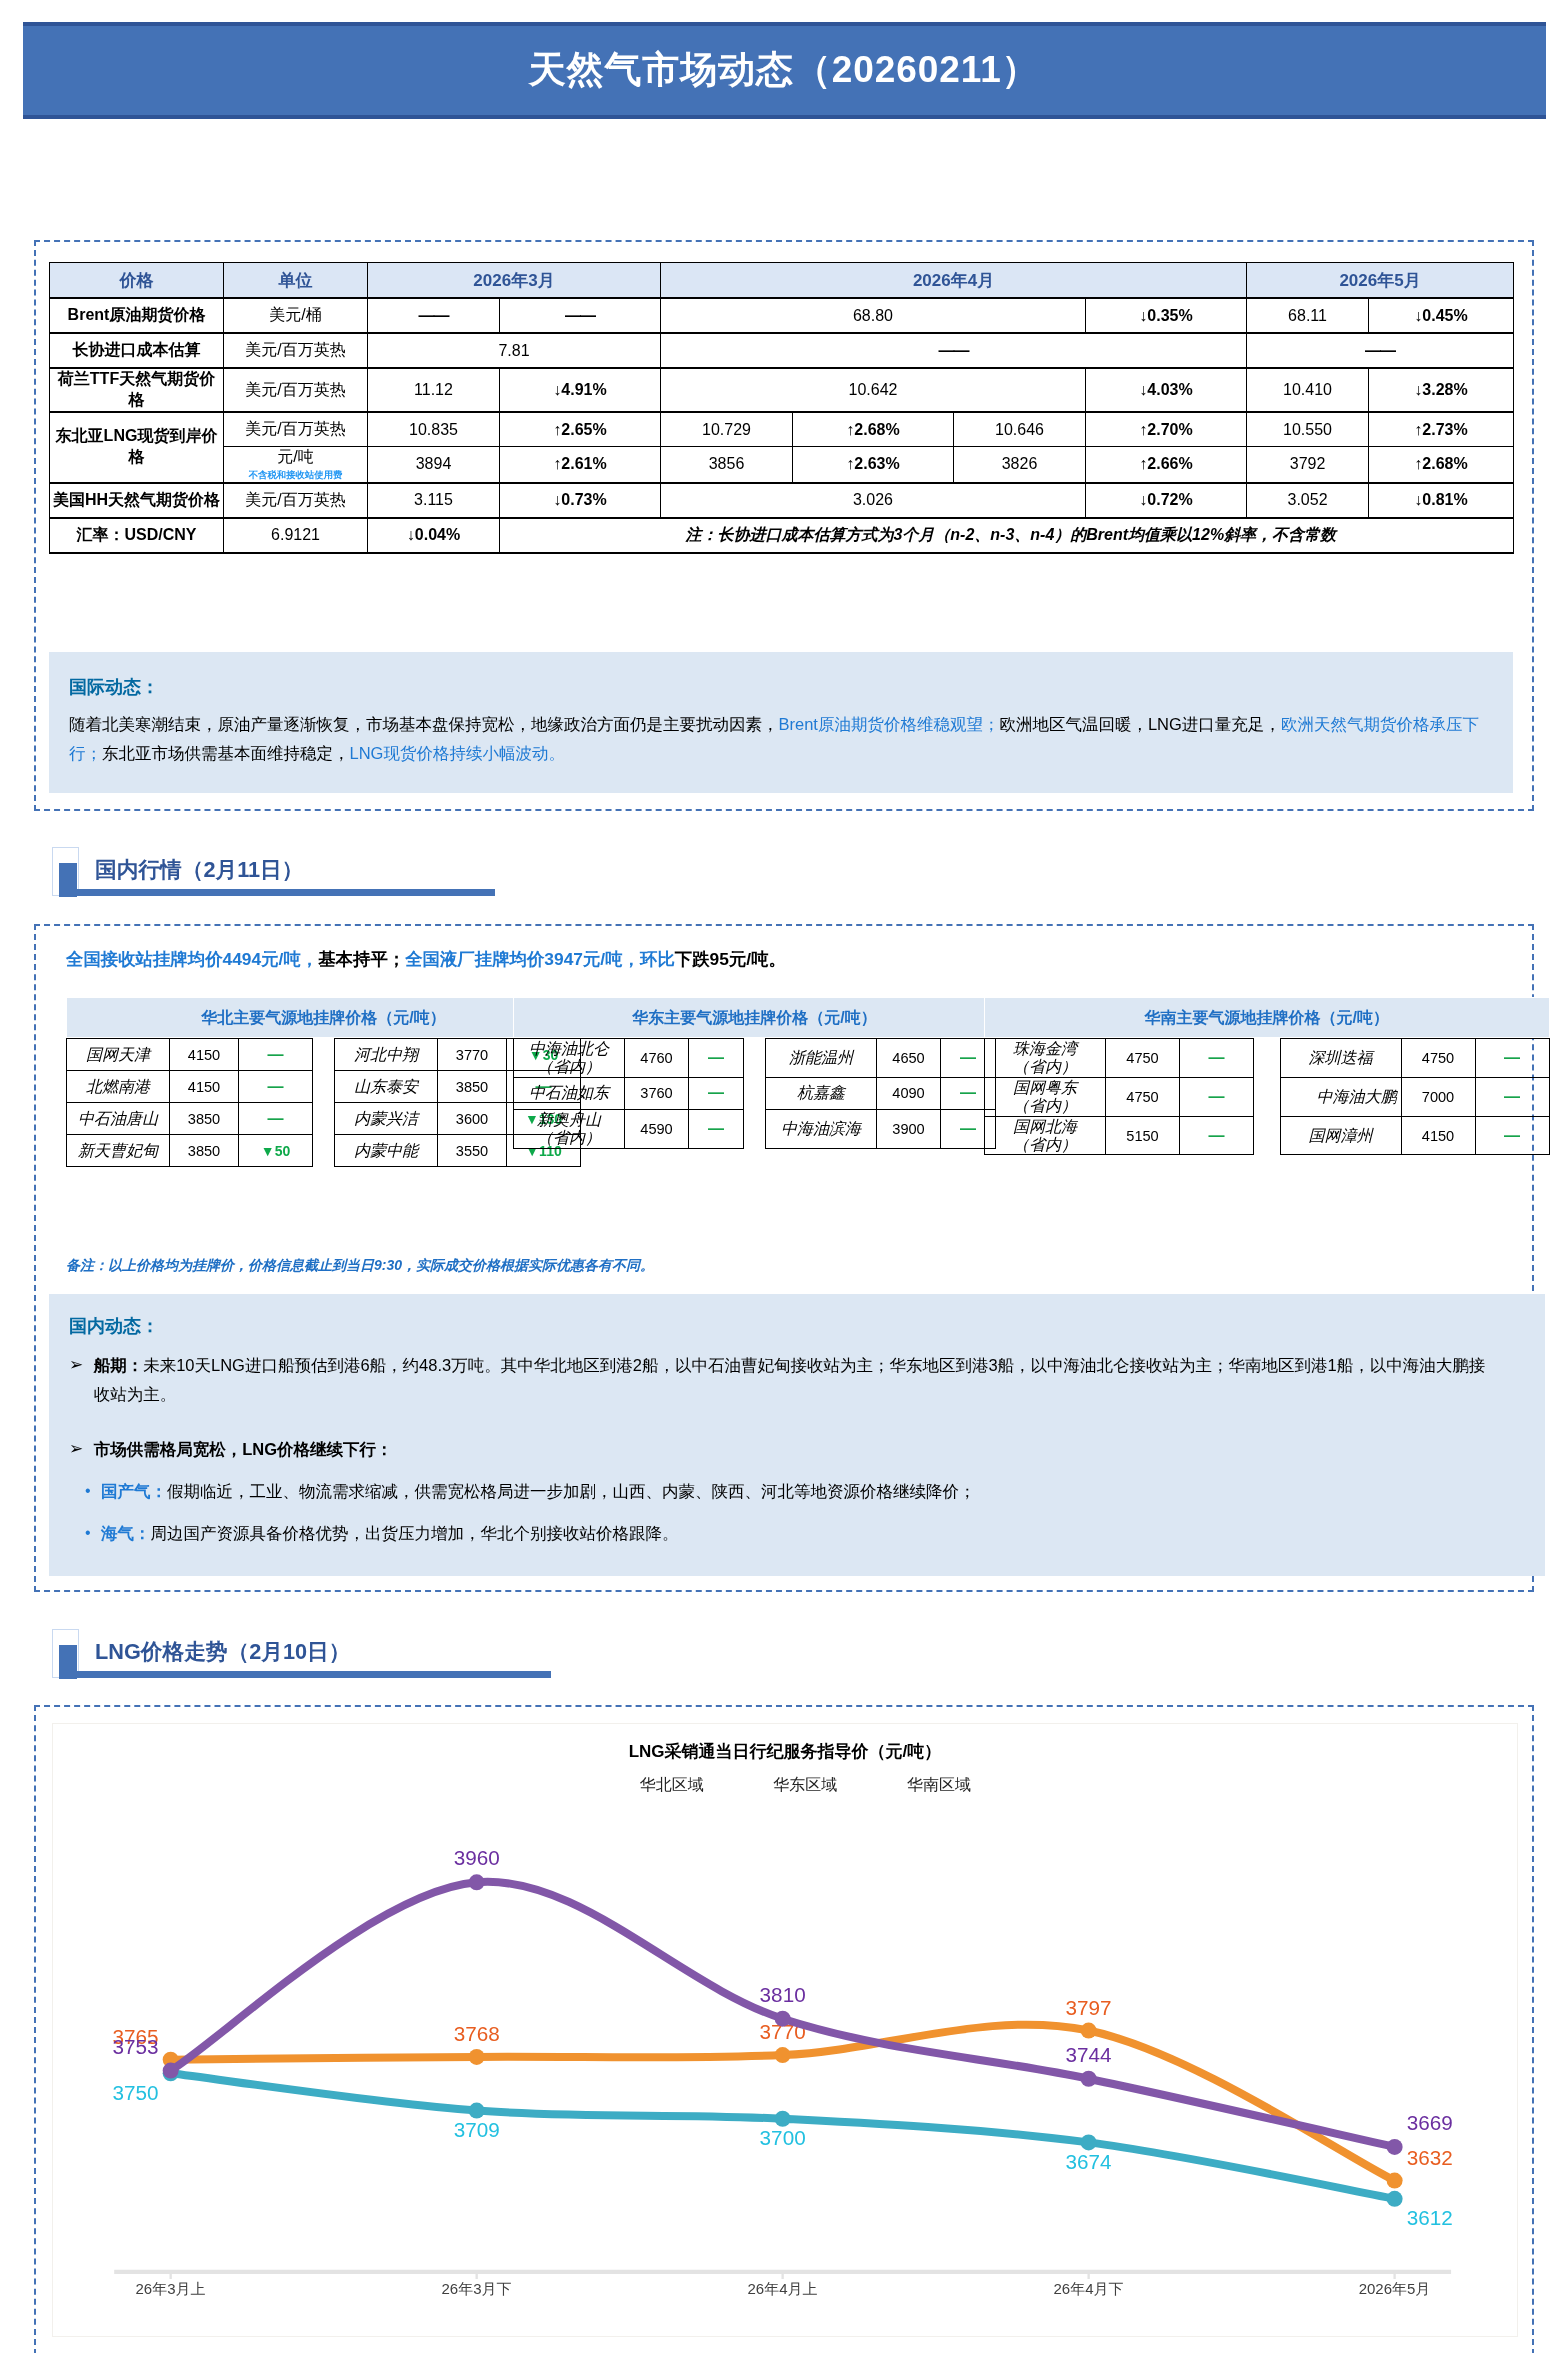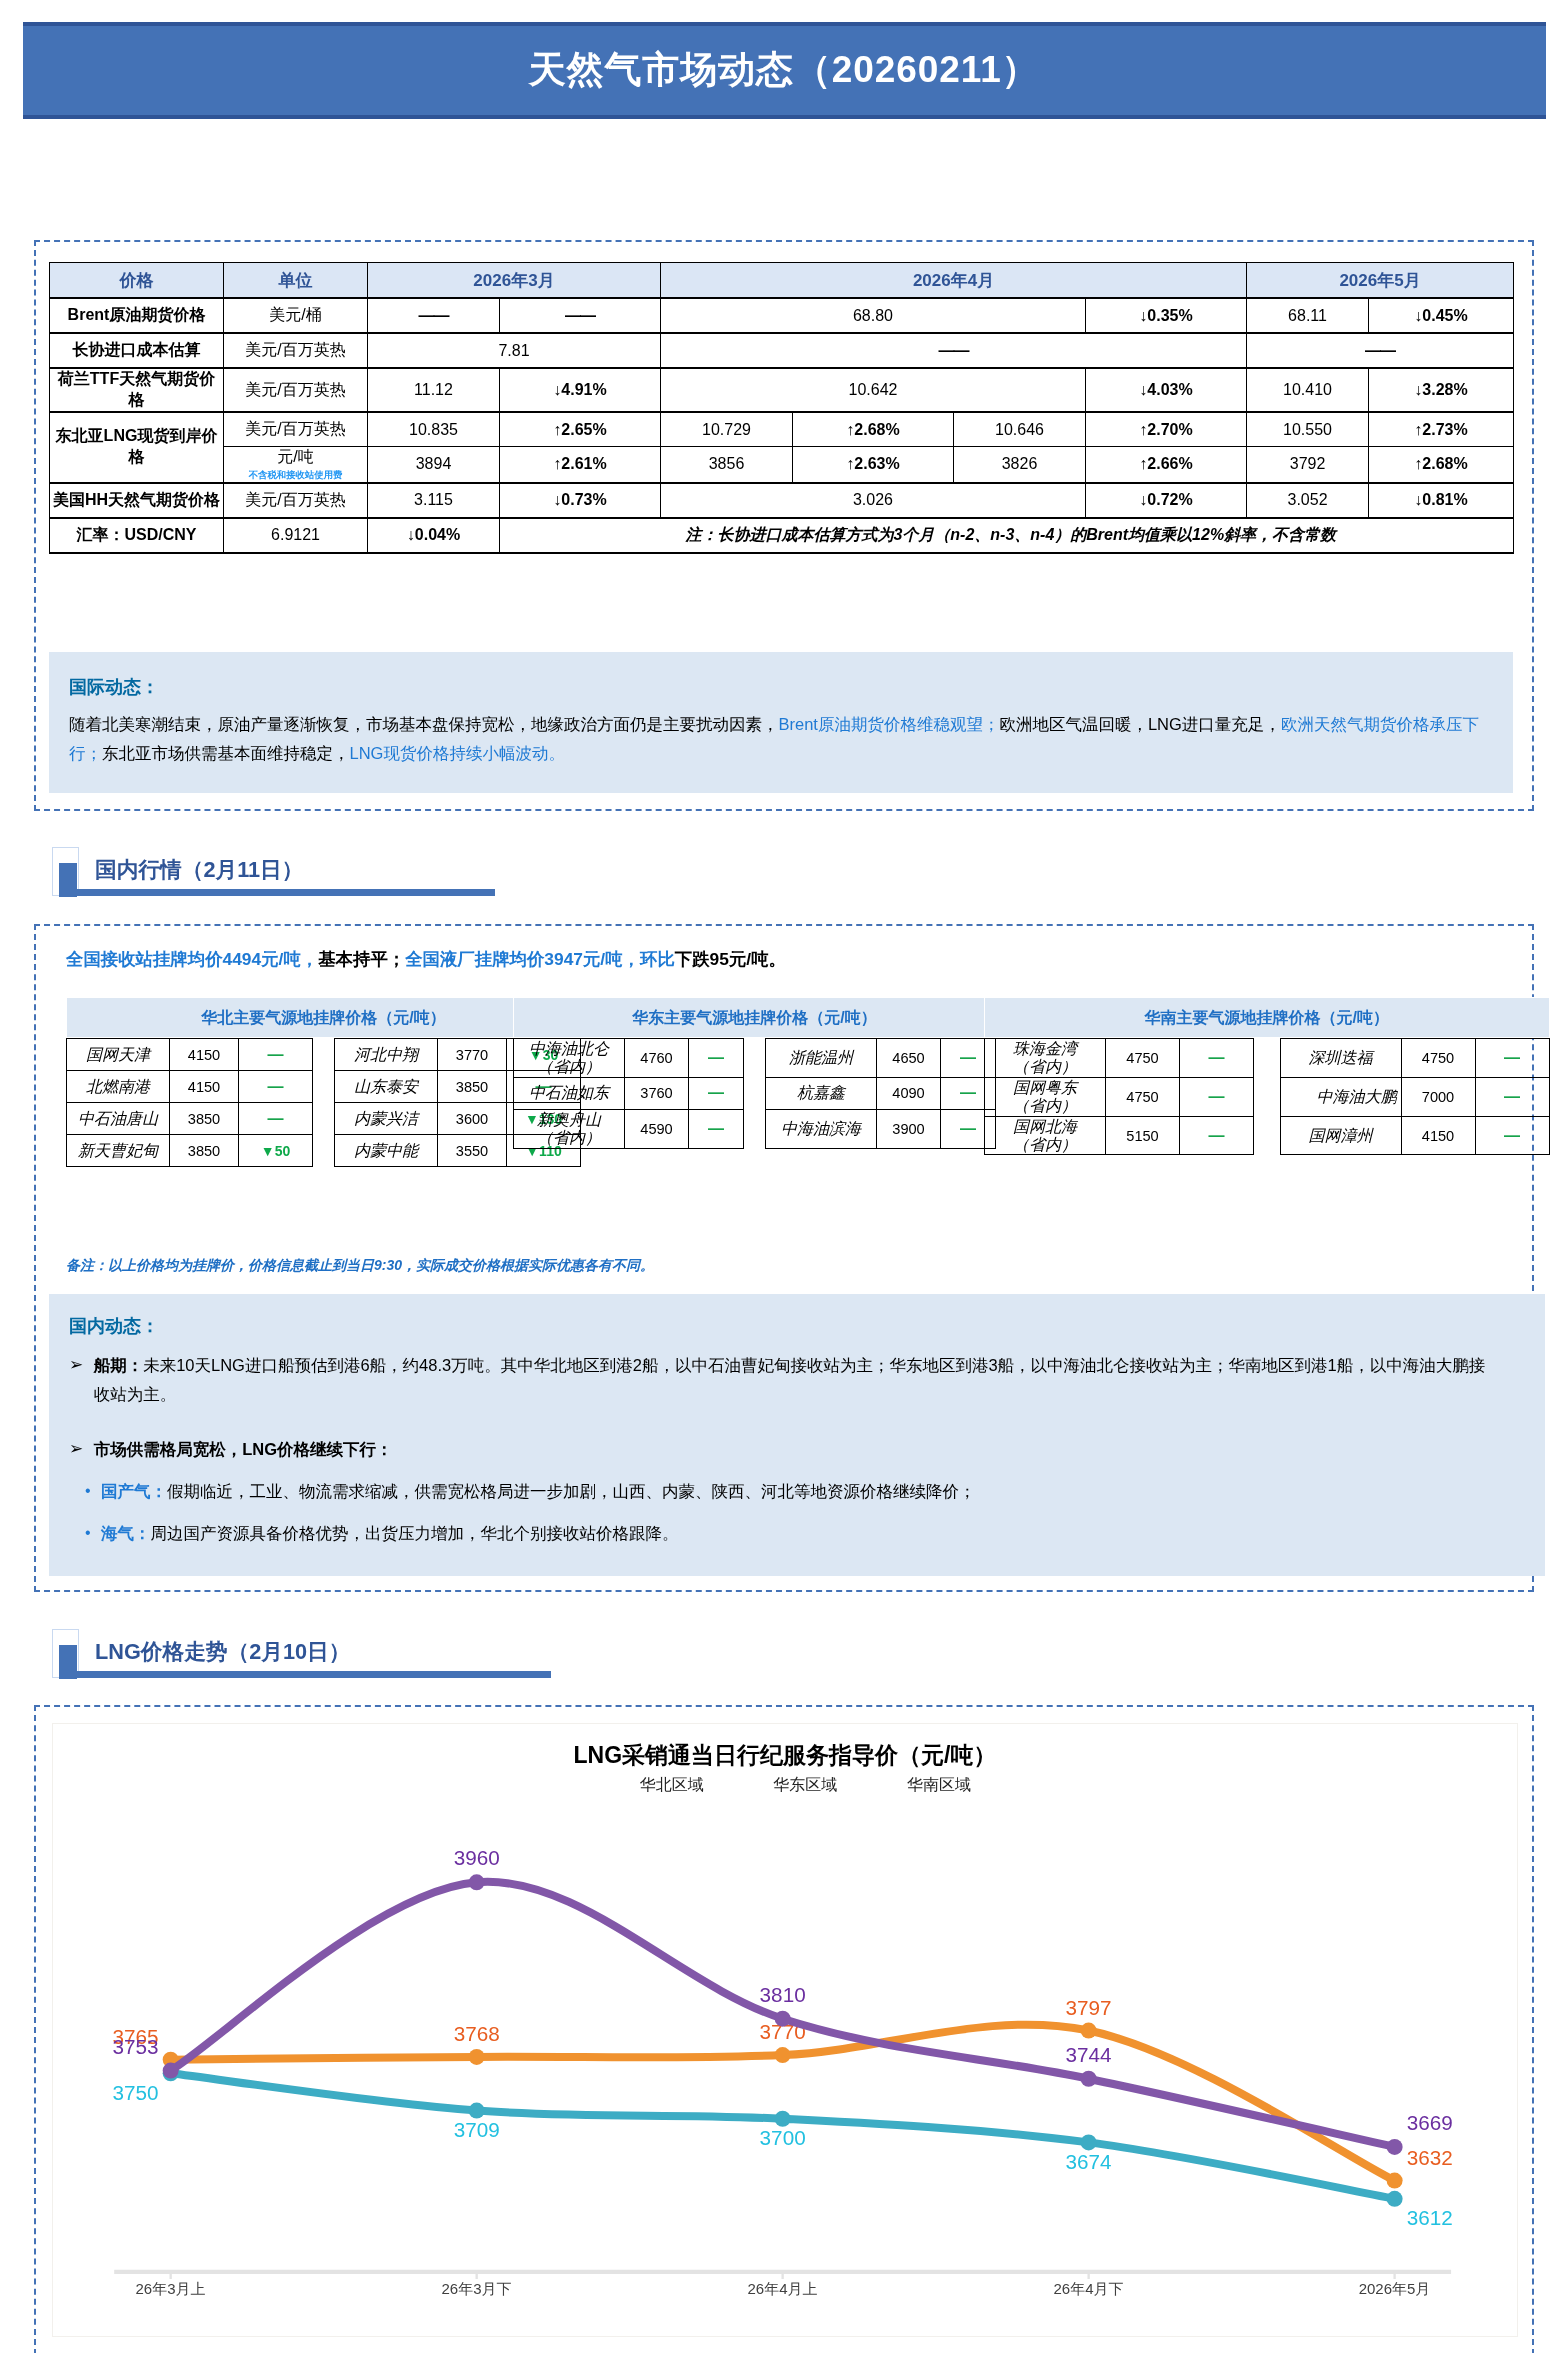--- a/index.html
+++ b/index.html
@@ -62,21 +62,21 @@
   .reg td{border:1.4px solid #000;height:29px;text-align:center;font-size:14.6px;color:#000;vertical-align:middle;}
   .reg td.name{font-size:16px;line-height:1.12;font-style:italic;}
   .reg td.gap{border:none;background:#ffffff;}
   .flat{color:#16a34a;font-size:16px;font-weight:bold;}
   .dn{color:#0ea94a;font-weight:bold;font-size:14px;white-space:nowrap;}
 
   .remark{position:absolute;color:#1f6fc4;font-style:italic;font-weight:bold;font-size:14px;}
 
   
   .chartbox{position:absolute;background:#ffffff;border:0.9px solid #f2f0ec;}
-  .chart-title{position:absolute;width:100%;text-align:center;font-size:23px;font-weight:bold;color:#000;}
+  .chart-title{position:absolute;width:100%;text-align:center;font-size:17px;font-weight:bold;color:#000;}
   .legend{position:absolute;width:100%;display:flex;justify-content:center;gap:29px;align-items:center;}
   .lg{display:flex;align-items:center;gap:5.6px;font-size:16px;color:#222;}
   .lg .bar{width:35px;height:5.2px;border-radius:2.8px;position:relative;}
   .lg .bar::after{content:"";position:absolute;left:12.7px;top:-4.2px;width:13px;height:13px;border-radius:50%;}
 
   .xlabels{position:absolute;display:flex;}
   .xlabels span{font-size:15px;color:#404040;text-align:center;}
 </style>
 </head>
 <body>

